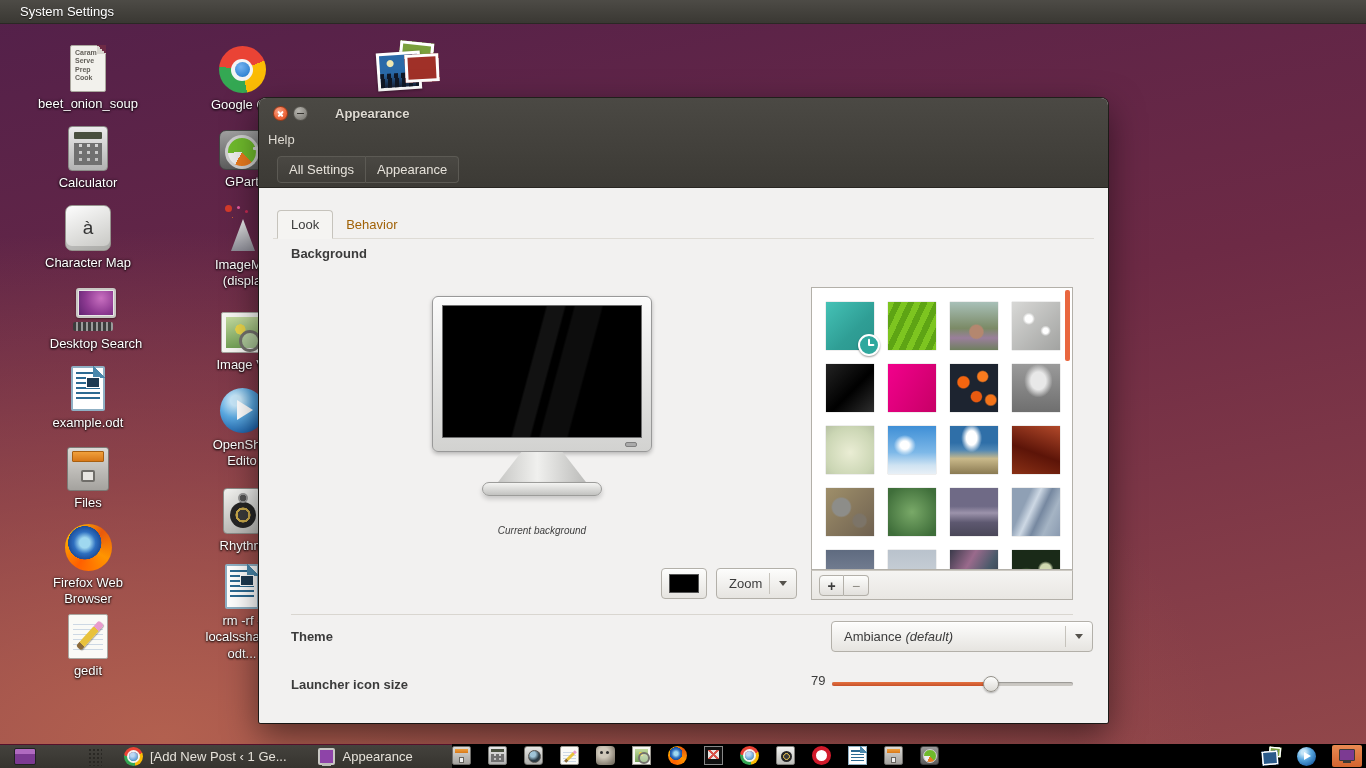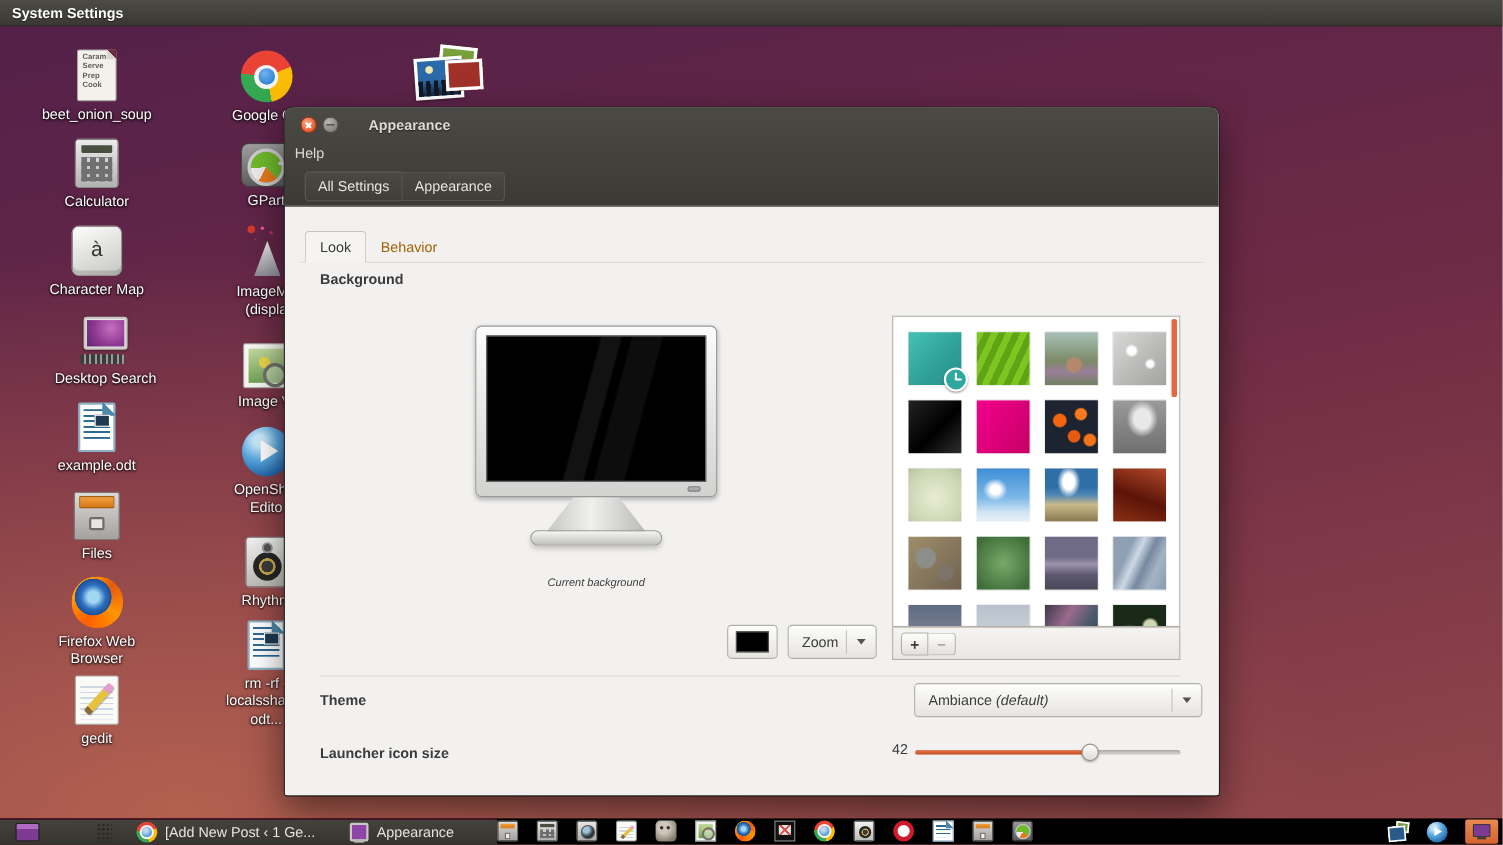--- a/index.html
+++ b/index.html
@@ -5,21 +5,21 @@
   * { margin:0; padding:0; box-sizing:border-box; }
   html,body { width:1366px; height:768px; overflow:hidden; }
   body { font-family:"Liberation Sans","DejaVu Sans",sans-serif; position:relative;
          background: radial-gradient(140% 120% at 12% 96%, #b2604f 0%, rgba(178,96,79,0) 55%),
                      linear-gradient(168deg, #53204a 0%, #6d2a45 48%, #93484a 100%); }
 
   
   .toppanel { position:absolute; left:0; top:0; width:1366px; height:24px;
     background:linear-gradient(180deg,#4d4b46,#3a3833); border-bottom:1px solid #2a2824;
     display:flex; align-items:center; z-index:50; }
-  .toppanel .ttl { color:#fff; font-weight:bold; font-size:13px; padding-left:11px;
+  .toppanel .ttl { color:#fff; font-weight:normal; font-size:13px; padding-left:20px;
     text-shadow:0 1px 1px rgba(0,0,0,.6); }
 
   
   .dicon { position:absolute; width:120px; text-align:center; z-index:1; }
   .dicon .lbl { margin-top:4px; color:#fff; font-size:13px; line-height:1.25;
     text-shadow:0 1px 2px #000, 0 0 3px rgba(0,0,0,.8); white-space:pre-line; }
   .ic { margin:0 auto; position:relative; }
 
   .i-text-file { width:36px; height:47px; background:#f2f1ec; border:1px solid #aaa79e; border-radius:2px; }
   .i-text-file .ftxt { font-size:7px; line-height:1.2; color:#63605a; text-align:left;
@@ -487,21 +487,21 @@
     <div class="sep-line"></div>
 
     <div class="h-bold" style="left:32px;top:441px;">Theme</div>
     <div class="gtkbtn theme-dd">
       <span class="combo-label"><span>Ambiance </span><span class="note-it">(default)</span></span>
       <span class="combo-sep"></span>
       <span class="arrow"></span>
     </div>
 
     <div class="h-bold" style="left:32px;top:489px;">Launcher icon size</div>
-    <div class="slider-val" style="left:552px;top:485px;">42</div>
+    <div class="slider-val" style="left:552px;top:485px;">79</div>
     <div class="slider">
       <div class="track"></div>
       <div class="fill"></div>
       <div class="handle"></div>
     </div>
   </div>
 </div>
 
 <div class="taskbar">
   <div class="tb-left">

